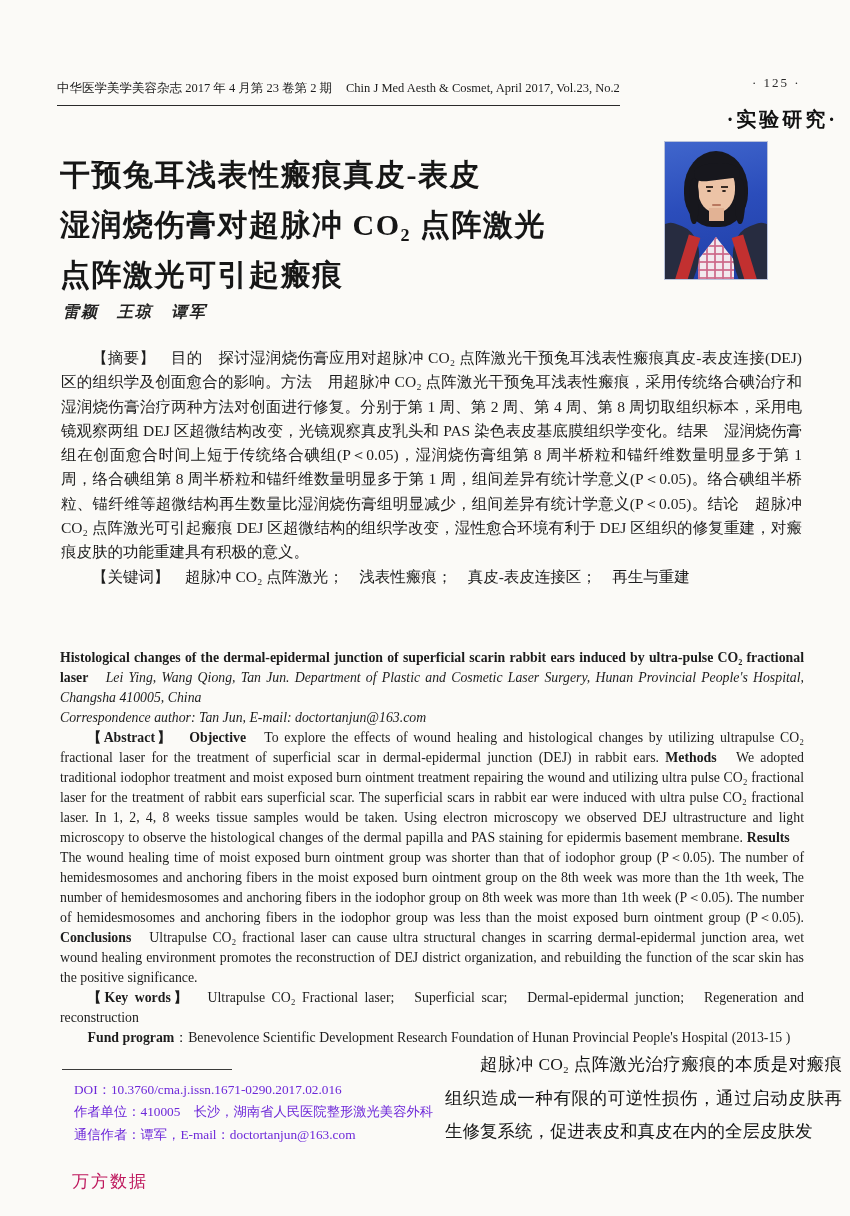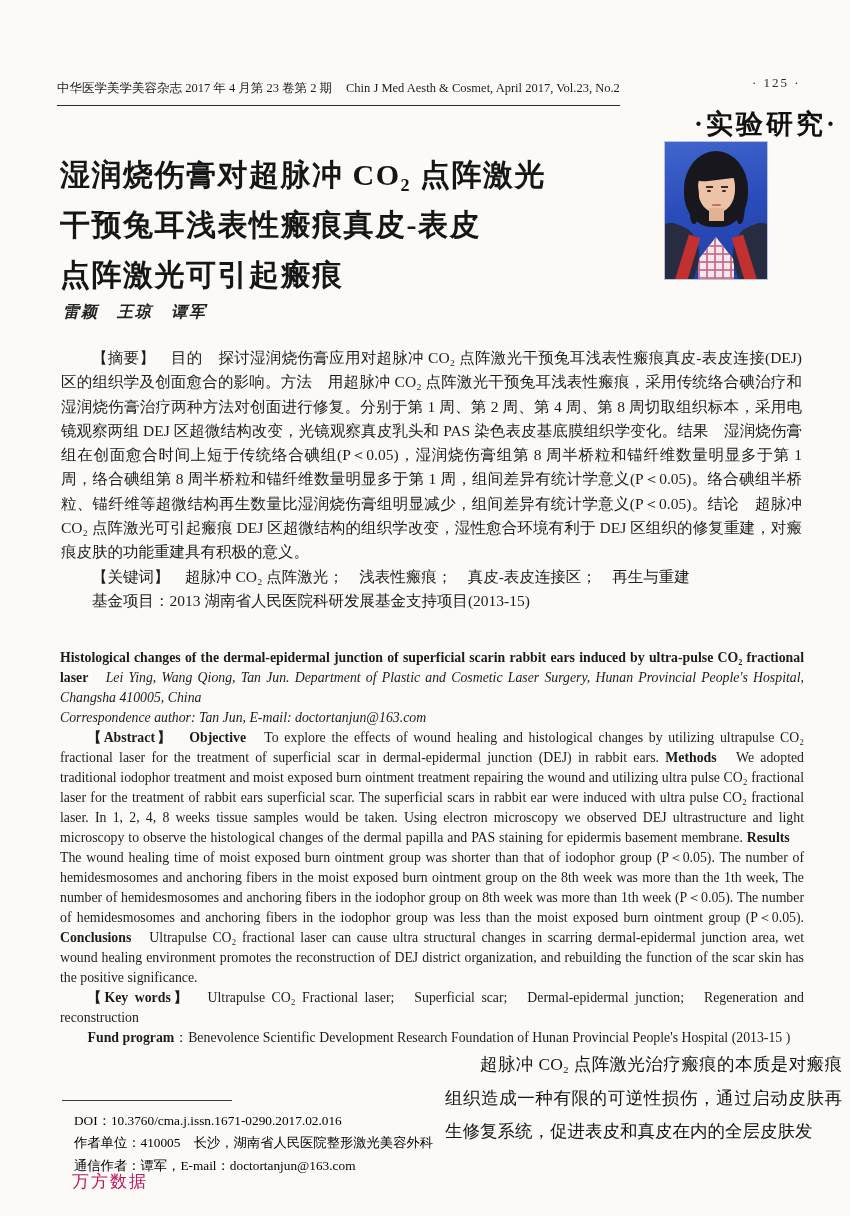--- a/index.html
+++ b/index.html
@@ -16,21 +16,21 @@
     font-size:12.5px; color:#1d1d1d; white-space:nowrap;
     border-bottom:1.6px solid #2a2a2a; padding-bottom:8px;
   }
   .journal-header .hdr-en { margin-left:14px; }
   .page-num {
     position:absolute; left:752px; top:75px;
     font-size:13px; letter-spacing:2px; color:#2a2a2a;
   }
   .section-label {
     position:absolute; right:12px; top:106px; width:260px;
-    text-align:right; font-size:27px; font-weight:700;
+    text-align:right; font-size:20px; font-weight:700;
     letter-spacing:3px; color:#111;
   }
   
   .title {
     position:absolute; left:60px; top:150px; width:600px;
     font-size:30px; line-height:50px; font-weight:700;
     letter-spacing:1.5px; color:#161616;
   }
   .title .tl { display:block; }
   .authors {
@@ -48,22 +48,22 @@
   
   .en-abs {
     position:absolute; left:60px; top:632px; width:744px;
     font-size:13.8px; line-height:20px; text-align:justify; color:#1c1c1c;margin-top:16px;
   }
   .en-abs p.ind { text-indent:2em; }
   .en-abs b { font-weight:700; }
   .en-abs i { font-style:italic; }
   
   .footnote {
-    position:absolute; left:62px; top:1100px; width:382px;
-    font-size:13.3px; line-height:22.3px; color:#000000;
+    position:absolute; left:62px; top:1069px; width:382px;
+    font-size:13.3px; line-height:22.3px; color:#6d28d9;
   }
   .fn-rule { width:170px; border-top:1.8px solid #3a3a3a; margin-bottom:9px; }
   .fn-line { padding-left:12px; }
   
   .body-col {
     position:absolute; left:445px; top:1048px; width:397px;
     font-size:17.5px; line-height:33.5px; text-align:justify;
     text-indent:2em; color:#141414;
   }
   
@@ -134,31 +134,30 @@
     <div class="ph-mouth"></div>
     <div class="ph-neck"></div>
     <div class="ph-plaid"></div>
     <div class="ph-sweater-l"></div>
     <div class="ph-sweater-r"></div>
     <div class="ph-stripe-l"></div>
     <div class="ph-stripe-r"></div>
   </div>
 
   <h1 class="title">
+    <span class="tl">干预兔耳浅表性瘢痕真皮-表皮</span>
     <span class="tl">湿润烧伤膏对超脉冲 CO₂ 点阵激光</span>
-    <span class="tl">干预兔耳浅表性瘢痕真皮-表皮</span>
     <span class="tl">点阵激光可引起瘢痕</span>
   </h1>
 
   <div class="authors">雷颖　王琼　谭军</div>
 
   <div class="cn-abs">
     <p><b>【摘要】　目的</b><span>　探讨湿润烧伤膏应用对超脉冲 CO₂ 点阵激光干预兔耳浅表性瘢痕真皮-表皮连接(DEJ)区的组织学及创面愈合的影响。</span><b>方法</b><span>　用超脉冲 CO₂ 点阵激光干预兔耳浅表性瘢痕，采用传统络合碘治疗和湿润烧伤膏治疗两种方法对创面进行修复。分别于第 1 周、第 2 周、第 4 周、第 8 周切取组织标本，采用电镜观察两组 DEJ 区超微结构改变，光镜观察真皮乳头和 PAS 染色表皮基底膜组织学变化。</span><b>结果</b><span>　湿润烧伤膏组在创面愈合时间上短于传统络合碘组(P＜0.05)，湿润烧伤膏组第 8 周半桥粒和锚纤维数量明显多于第 1 周，络合碘组第 8 周半桥粒和锚纤维数量明显多于第 1 周，组间差异有统计学意义(P＜0.05)。络合碘组半桥粒、锚纤维等超微结构再生数量比湿润烧伤膏组明显减少，组间差异有统计学意义(P＜0.05)。</span><b>结论</b><span>　超脉冲 CO₂ 点阵激光可引起瘢痕 DEJ 区超微结构的组织学改变，湿性愈合环境有利于 DEJ 区组织的修复重建，对瘢痕皮肤的功能重建具有积极的意义。</span></p>
     <p><b>【关键词】</b><span>　超脉冲 CO₂ 点阵激光；　浅表性瘢痕；　真皮-表皮连接区；　再生与重建</span></p>
-    <p><b>基金项目</b><span>：2013 湖南省人民医院科研发展基金支持项目(2013-15)</span></p>
   </div>
 
   <div class="en-abs">
     <p><b>Histological changes of the dermal-epidermal junction of superficial scarin rabbit ears induced by ultra-pulse CO₂ fractional laser</b><i>　Lei Ying, Wang Qiong, Tan Jun. Department of Plastic and Cosmetic Laser Surgery, Hunan Provincial People's Hospital, Changsha 410005, China</i></p>
     <p><i>Correspondence author: Tan Jun, E-mail: doctortanjun@163.com</i></p>
     <p class="ind"><b>【Abstract】　Objective</b><span>　To explore the effects of wound healing and histological changes by utilizing ultrapulse CO₂ fractional laser for the treatment of superficial scar in dermal-epidermal junction (DEJ) in rabbit ears. </span><b>Methods</b><span>　We adopted traditional iodophor treatment and moist exposed burn ointment treatment repairing the wound and utilizing ultra pulse CO₂ fractional laser for the treatment of rabbit ears superficial scar. The superficial scars in rabbit ear were induced with ultra pulse CO₂ fractional laser. In 1, 2, 4, 8 weeks tissue samples would be taken. Using electron microscopy we observed DEJ ultrastructure and light microscopy to observe the histological changes of the dermal papilla and PAS staining for epidermis basement membrane. </span><b>Results</b><span>　The wound healing time of moist exposed burn ointment group was shorter than that of iodophor group (P＜0.05). The number of hemidesmosomes and anchoring fibers in the moist exposed burn ointment group on the 8th week was more than the 1th week, The number of hemidesmosomes and anchoring fibers in the iodophor group on 8th week was more than 1th week (P＜0.05). The number of hemidesmosomes and anchoring fibers in the iodophor group was less than the moist exposed burn ointment group (P＜0.05). </span><b>Conclusions</b><span>　Ultrapulse CO₂ fractional laser can cause ultra structural changes in scarring dermal-epidermal junction area, wet wound healing environment promotes the reconstruction of DEJ district organization, and rebuilding the function of the scar skin has the positive significance.</span></p>
     <p class="ind"><b>【Key words】</b><span>　Ultrapulse CO₂ Fractional laser;　Superficial scar;　Dermal-epidermal junction;　Regeneration and reconstruction</span></p>
     <p class="ind"><b>Fund program</b><span>：Benevolence Scientific Development Research Foundation of Hunan Provincial People's Hospital (2013-15 )</span></p>
   </div>
 

